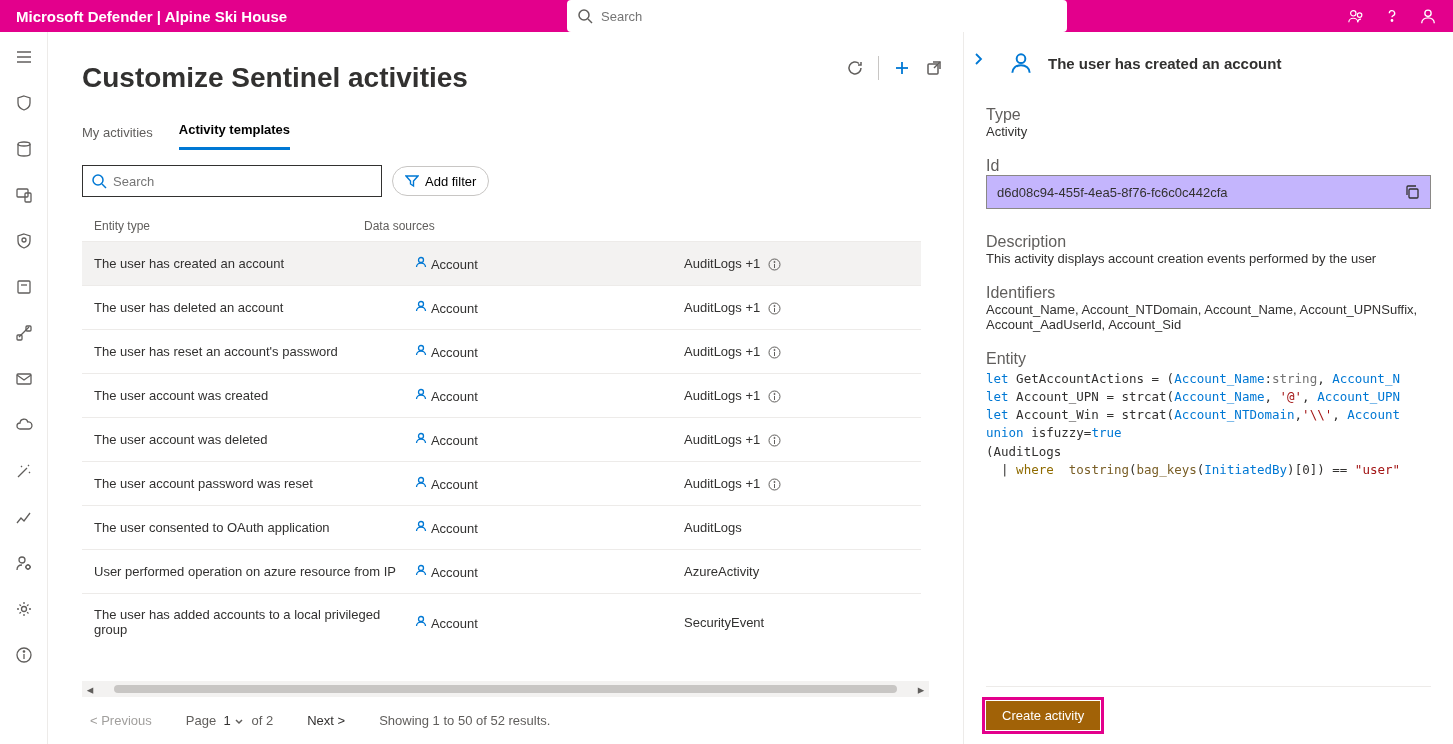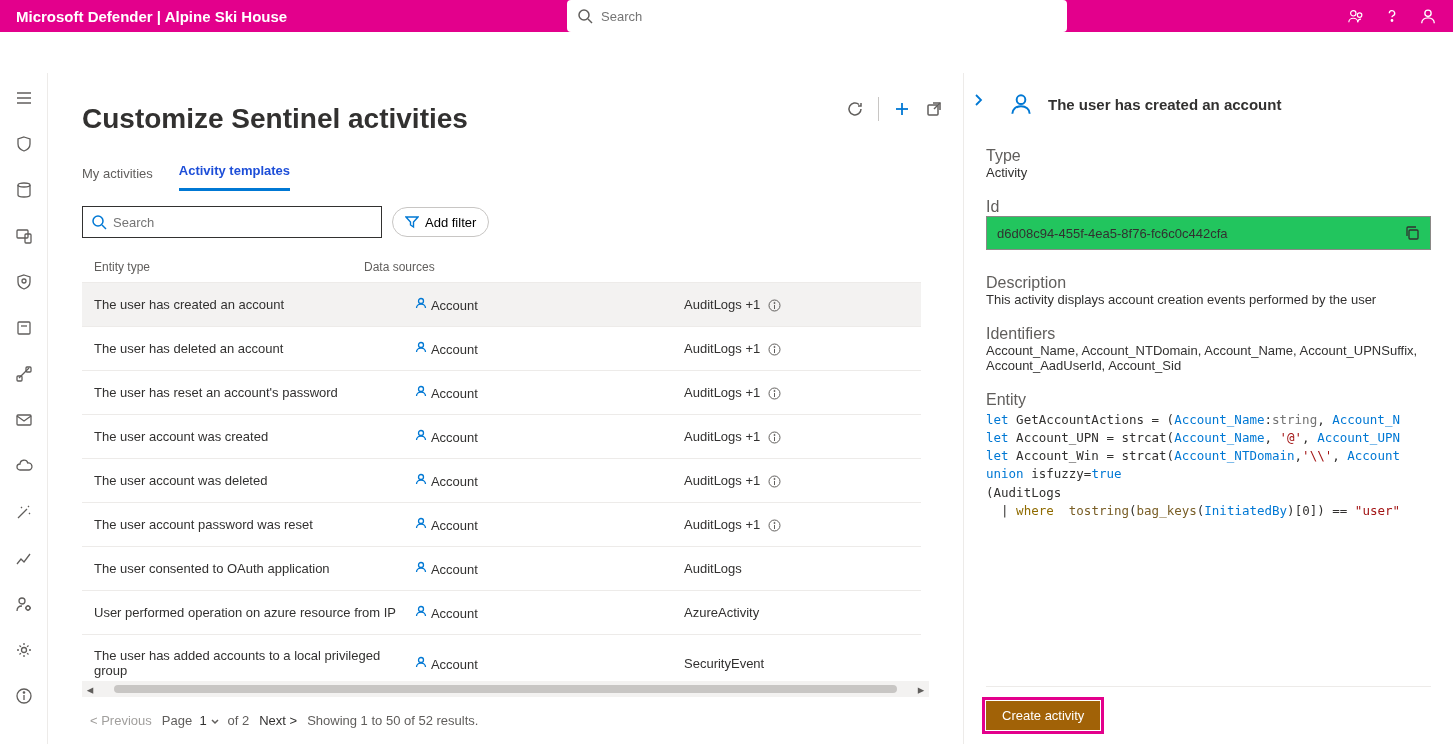--- a/index.html
+++ b/index.html
@@ -9,37 +9,37 @@
 
 .header { height: 32px; background: #e3008c; display: flex; align-items: center; padding: 0 16px; color: white; }
 .header-title { font-size: 15px; font-weight: 600; }
 .header-search { flex: 0 0 500px; margin-left: auto; margin-right: auto; background: white; border-radius: 4px; height: 32px; display: flex; align-items: center; padding: 0 10px; color: #605e5c; }
 .header-search svg { width: 16px; height: 16px; margin-right: 8px; }
 .header-search input { border: none; outline: none; flex: 1; font-size: 13px; color: #323130; }
 .header-icons { display: flex; gap: 18px; align-items: center; }
 .header-icons svg { width: 18px; height: 18px; }
 
 
-.body { flex: 1; display: flex; overflow: hidden; margin-top: 41px; }
+.body { flex: 1; display: flex; overflow: hidden; }
 .leftnav { width: 48px; border-right: 1px solid #edebe9; display: flex; flex-direction: column; align-items: center; padding-top: 16px; gap: 28px; color: #605e5c; }
 .leftnav svg { width: 18px; height: 18px; }
 
 
 .main { flex: 1; display: flex; overflow: hidden; }
 .content { flex: 1; padding: 18px 34px 0 34px; display: flex; flex-direction: column; overflow: hidden; position: relative; }
 .page-title { font-size: 28px; font-weight: 700; margin-top: 12px; margin-bottom: 28px; }
 .page-actions { position: absolute; top: 24px; right: 20px; display: flex; gap: 14px; align-items: center; color: #605e5c; }
 .page-actions .divider { width: 1px; height: 24px; background: #c8c6c4; }
 .page-actions svg { width: 18px; height: 18px; }
 .page-actions .plus-icon { color: #0078d4; }
 
 
 .tabs { display: flex; gap: 26px; border-bottom: 1px solid transparent; margin-bottom: 14px; align-items: flex-end; }
 .tab { padding-bottom: 10px; cursor: pointer; color: #605e5c; font-size: 13px; }
-.tab.active { color: #1d4ed8; font-weight: 600; border-bottom: 3px solid #0078d4; }
+.tab.active { color: #000000; font-weight: 600; border-bottom: 3px solid #0078d4; }
 
 
 .search-row { display: flex; gap: 10px; margin-bottom: 14px; align-items: center; }
 .search-box { width: 300px; height: 32px; border: 1px solid #323130; display: flex; align-items: center; padding: 0 8px; }
 .search-box svg { width: 16px; height: 16px; color: #0078d4; margin-right: 6px; }
 .search-box input { border: none; outline: none; flex: 1; font-size: 13px; }
 .add-filter { height: 30px; border: 1px solid #c8c6c4; border-radius: 20px; padding: 0 12px; display: flex; align-items: center; gap: 6px; background: white; font-size: 13px; cursor: pointer; }
 .add-filter svg { width: 14px; height: 14px; color: #0078d4; }
 
 
@@ -55,33 +55,33 @@
 .trow .entity-icon svg { width: 14px; height: 14px; }
 .trow .entity-label { color: #323130; }
 .trow .info-icon { width: 13px; height: 13px; color: #605e5c; margin-left: 4px; vertical-align: middle; }
 
 
 .hscroll { height: 16px; background: #f3f2f1; display: flex; align-items: center; }
 .hscroll .thumb { height: 8px; background: #c8c6c4; border-radius: 4px; flex: 1; margin: 0 16px; }
 .hscroll .arrow { width: 16px; color: #605e5c; display:flex; justify-content:center;}
 
 
-.pagination { display: flex; align-items: flex-start; gap: 10px; padding: 16px 8px; font-size: 13px; color: #605e5c; }
+.pagination { display: flex; align-items: flex-start; gap: 34px; padding: 16px 8px; font-size: 13px; color: #605e5c; }
 .pagination .page-num { color: #323130; }
 .pagination .next { color: #323130; cursor: pointer; }
 
 
 .details { width: 490px; border-left: 1px solid #edebe9; display: flex; flex-direction: column; padding: 18px 22px 14px 22px; overflow: hidden; position: relative; }
 .details-chevron { position: absolute; left: 8px; top: 20px; color: #0078d4; }
 .details-header { display: flex; align-items: center; gap: 14px; margin-left: 22px; margin-bottom: 24px; }
 .details-header .person-icon { width: 26px; height: 26px; color: #0078d4; }
 .details-title { font-size: 15px; font-weight: 600; }
 .field-label { font-size: 16px; color: #605e5c; margin-top: 6px; }
 .field-value { font-size: 13px; color: #323130; margin-bottom: 12px; }
-.id-box { background: #22c55e; border: 1px solid #8a8886; padding: 8px 10px; display: flex; align-items: center; justify-content: space-between; margin-bottom: 18px; }
+.id-box { background: #c4b5fd; border: 1px solid #8a8886; padding: 8px 10px; display: flex; align-items: center; justify-content: space-between; margin-bottom: 18px; }
 .id-box svg { width: 16px; height: 16px; color: #323130; }
 .query-box { font-family: Consolas, monospace; font-size: 12.5px; line-height: 1.45; overflow: hidden; white-space: nowrap; margin-top: 2px; }
 .kw-let { color: #0078d4; }
 .kw-id { color: #0078d4; }
 .kw-type { color: #737373; }
 .kw-str { color: #a31515; }
 .kw-union { color: #0078d4; }
 .kw-true { color: #0078d4; }
 .kw-where { color: #8f6b00; }
 .kw-field { color: #795e26; }

